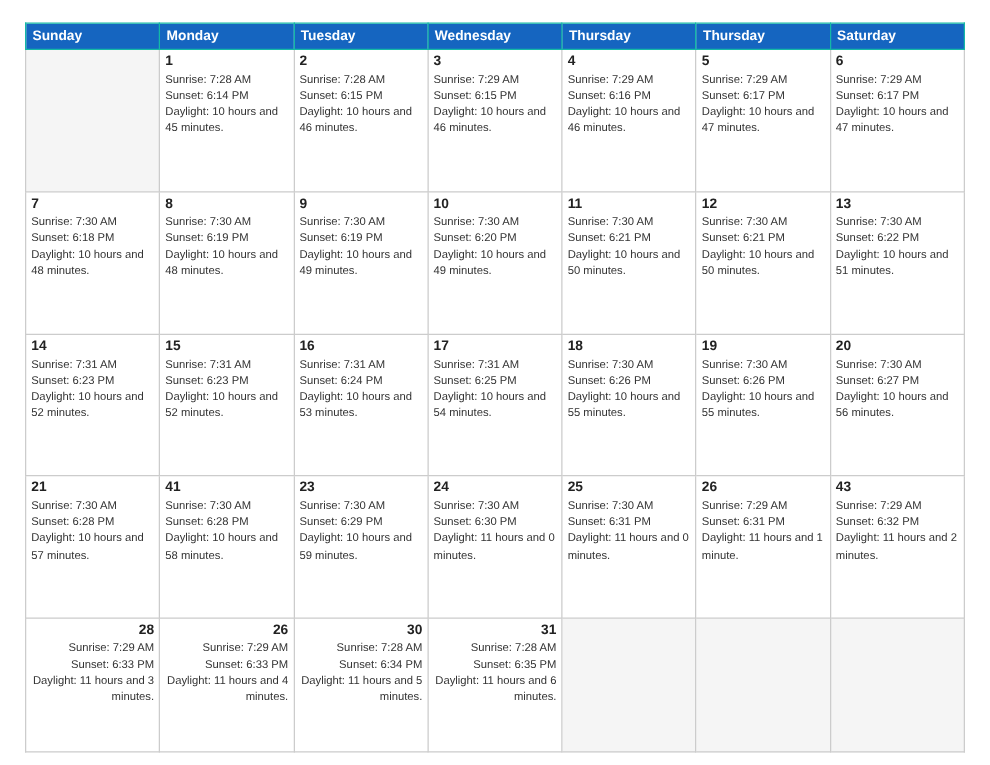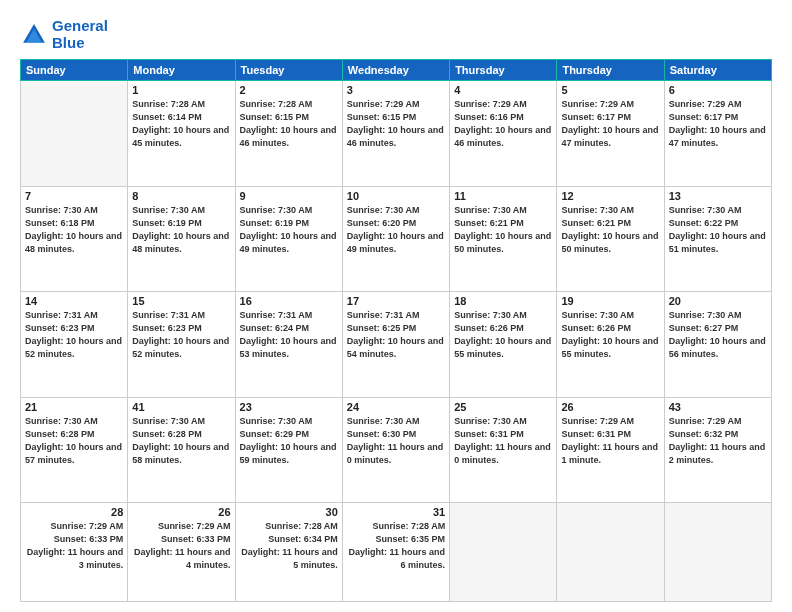--- a/index.html
+++ b/index.html
@@ -84,47 +84,30 @@
     .day-num {
       font-size: 11px;
       font-weight: bold;
       margin-bottom: 2px;
       display: block;
     }
     .day-info {
       line-height: 1.45;
       font-size: 9px;
       color: #333;
-      font-weight: bold;
     }
     .calendar tr:last-child td {
       height: 65px;
       text-align: right;
     }
   </style>
 </head>
 <body>
 
 <div class="page">
-  <div class="header">
-    <div class="logo">
-      <svg class="logo-icon" viewBox="0 0 36 36">
-        <polygon points="18,4 32,28 4,28" fill="#1565c0"></polygon>
-        <polygon points="18,10 28,28 8,28" fill="#42a5f5" opacity="0.6"></polygon>
-      </svg>
-      <div class="logo-text">
-        <div><span>General</span></div>
-        <div style="color:#1565c0">Blue</div>
-      </div>
-    </div>
-    <div class="title-block">
-      <div class="month-title"></div>
-      <div class="subtitle"></div>
-    </div>
-  </div>
 
   <table class="calendar">
     <thead>
       <tr>
       <th>Sunday</th>
           <th>Monday</th>
           <th>Tuesday</th>
           <th>Wednesday</th>
           <th>Thursday</th>
           <th>Thursday</th>

